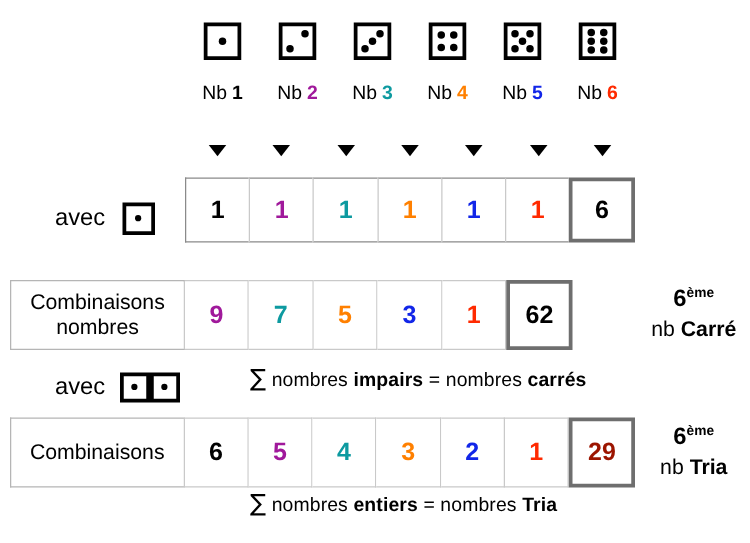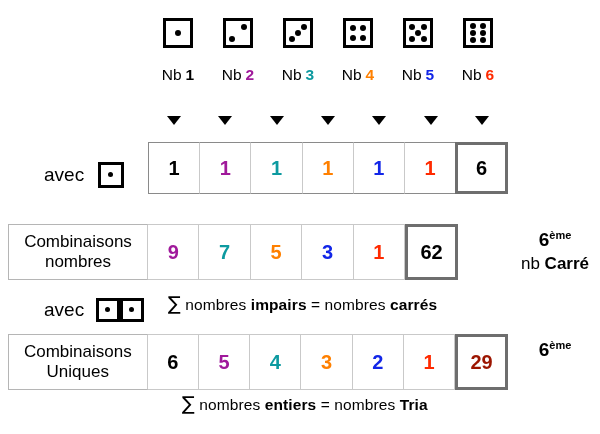--- a/index.html
+++ b/index.html
@@ -193,23 +193,24 @@
     border-width: 3px;
   }
   .row-avec2 .die .pip { width: 5px; height: 5px; }
 
   
   .formula {
     position: absolute;
     font-size: 15.5px;
     white-space: nowrap;
     letter-spacing: 0.1px;
+    margin-left: 32px;
   }
   .formula.f1 { left: 168px; top: 292px; }
-  .formula.f2 { left: 182px; top: 392px; }
+  .formula.f2 { left: 168px; top: 392px; }
   .formula .sigma { font-size: 19px; font-family: "DejaVu Sans", sans-serif; }
   .formula b { font-weight: bold; }
 
   
   .side-note {
     position: absolute;
     width: 86px;
     text-align: center;
     line-height: 1.25;
   }
@@ -381,34 +382,34 @@
   <b>impairs</b>
   <span>=</span>
   <span>nombres</span>
   <b>carrés</b>
 </div>
 
 <div class="big-table uniques">
   <div class="rowlabel">
     <div>
       <span>Combinaisons</span><br>
-      <span>Uniques</span>
     </div>
   </div>
   <div class="cell" style="color: rgb(0, 0, 0);">6</div>
   <div class="cell" style="color: rgb(160, 25, 155);">5</div>
   <div class="cell" style="color: rgb(13, 154, 160);">4</div>
   <div class="cell" style="color: rgb(255, 128, 0);">3</div>
   <div class="cell" style="color: rgb(18, 38, 232);">2</div>
   <div class="cell" style="color: rgb(255, 42, 0);">1</div>
   <div class="cell total" style="color: rgb(156, 21, 0);">29</div>
 </div>
 
 <div class="side-note n2">
   <span class="ord"><span>6</span><sup>ème</sup></span>
+  <span class="nb-line"><span>nb</span> <b>Tria</b></span>
 </div>
 
 <div class="formula f2">
   <span class="sigma">∑</span>
   <span>nombres</span>
   <b>entiers</b>
   <span>=</span>
   <span>nombres</span>
   <b>Tria</b>
 </div>

